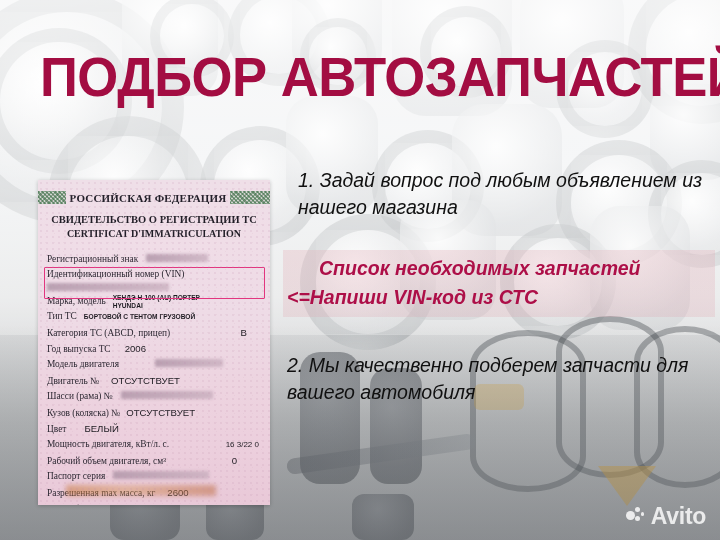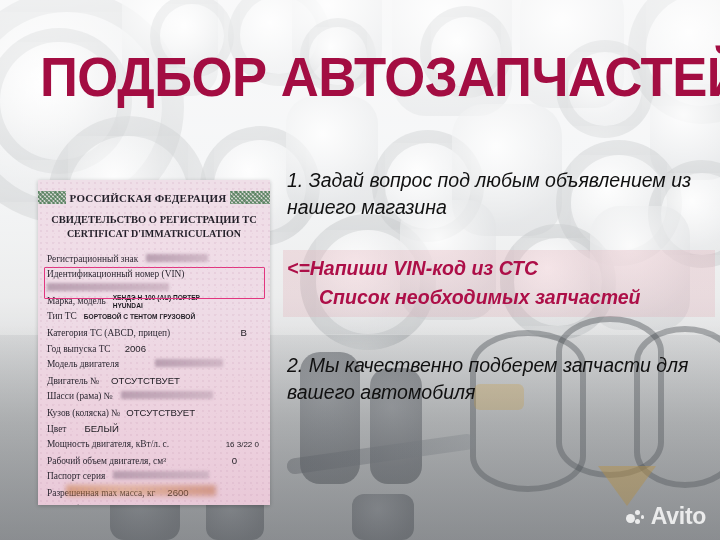--- a/index.html
+++ b/index.html
@@ -66,21 +66,21 @@
     color:#a30d42;
     font-family:"Liberation Sans",sans-serif;
   }
   .step{
     color:#101010;
     font-style:italic;
     font-size:19.5px;
     line-height:27px;
     font-family:"Liberation Sans",sans-serif;
   }
-  #step1{top:167px;position:absolute;left:287px;width:418px;}
+  #step1{top:167px;position:absolute;left:298px;width:418px;}
   #step2{top:352px;position:absolute;left:287px;width:418px;}
   #step3{top:427px;position:absolute;left:287px;width:418px;}
 
   
   #vin-callout{
     position:absolute;left:283px;top:250px;width:424px;
     padding:4px 4px 5px 4px;
     background:linear-gradient(180deg,rgba(226,170,180,.30),rgba(222,160,172,.24));
   }
   .vin-line{
@@ -161,21 +161,21 @@
   }
   .doc-bottom-blur{
     position:absolute;left:28px;bottom:9px;width:150px;height:11px;
     background:linear-gradient(90deg,rgba(200,120,60,.55),rgba(215,150,90,.45) 40%,rgba(190,110,70,.55));
     filter:blur(2.6px);
   }
 
   
   #avito{
     position:absolute;right:14px;bottom:12px;
-    display:flex;align-items:flex-end;gap:5px;
+    display:flex;align-items:flex-start;gap:5px;
     opacity:.82;
   }
   #avito .dots{position:relative;width:20px;height:20px;flex:0 0 auto;}
   #avito .dots i{position:absolute;background:#fff;border-radius:50%;display:block;}
   #avito .d1{width:9px;height:9px;left:0;top:6px;}
   #avito .d2{width:5px;height:5px;left:9px;top:2px;}
   #avito .d3{width:5px;height:5px;left:9px;top:11px;}
   #avito .d4{width:3.5px;height:3.5px;left:15px;top:7px;}
   #avito .wordmark{
     color:#fff;font-size:23px;font-weight:bold;line-height:23px;
@@ -232,22 +232,22 @@
     <div class="amber" style="left:474px;top:384px;width:50px;height:26px;border-radius:6px;opacity:.6;"></div>
 
     <div class="bg-bottom-wash"></div>
   </div>
 
   <div id="title">ПОДБОР АВТОЗАПЧАСТЕЙ</div>
 
   <div id="step1" class="step">1. Задай вопрос под любым объявлением из нашего магазина</div>
 
   <div id="vin-callout">
+    <div class="vin-line indent">Список необходимых запчастей</div>
     <div class="vin-line">&lt;=Напиши VIN-код из СТС</div>
-    <div class="vin-line indent">Список необходимых запчастей</div>
   </div>
 
   <div id="step2" class="step">2. Мы качественно подберем запчасти для вашего автомобиля</div>
 
   <div id="doc">
     <div class="doc-head">
       <span class="guilloche"></span>
       <span class="doc-country">РОССИЙСКАЯ ФЕДЕРАЦИЯ</span>
       <span class="guilloche wide"></span>
     </div>

